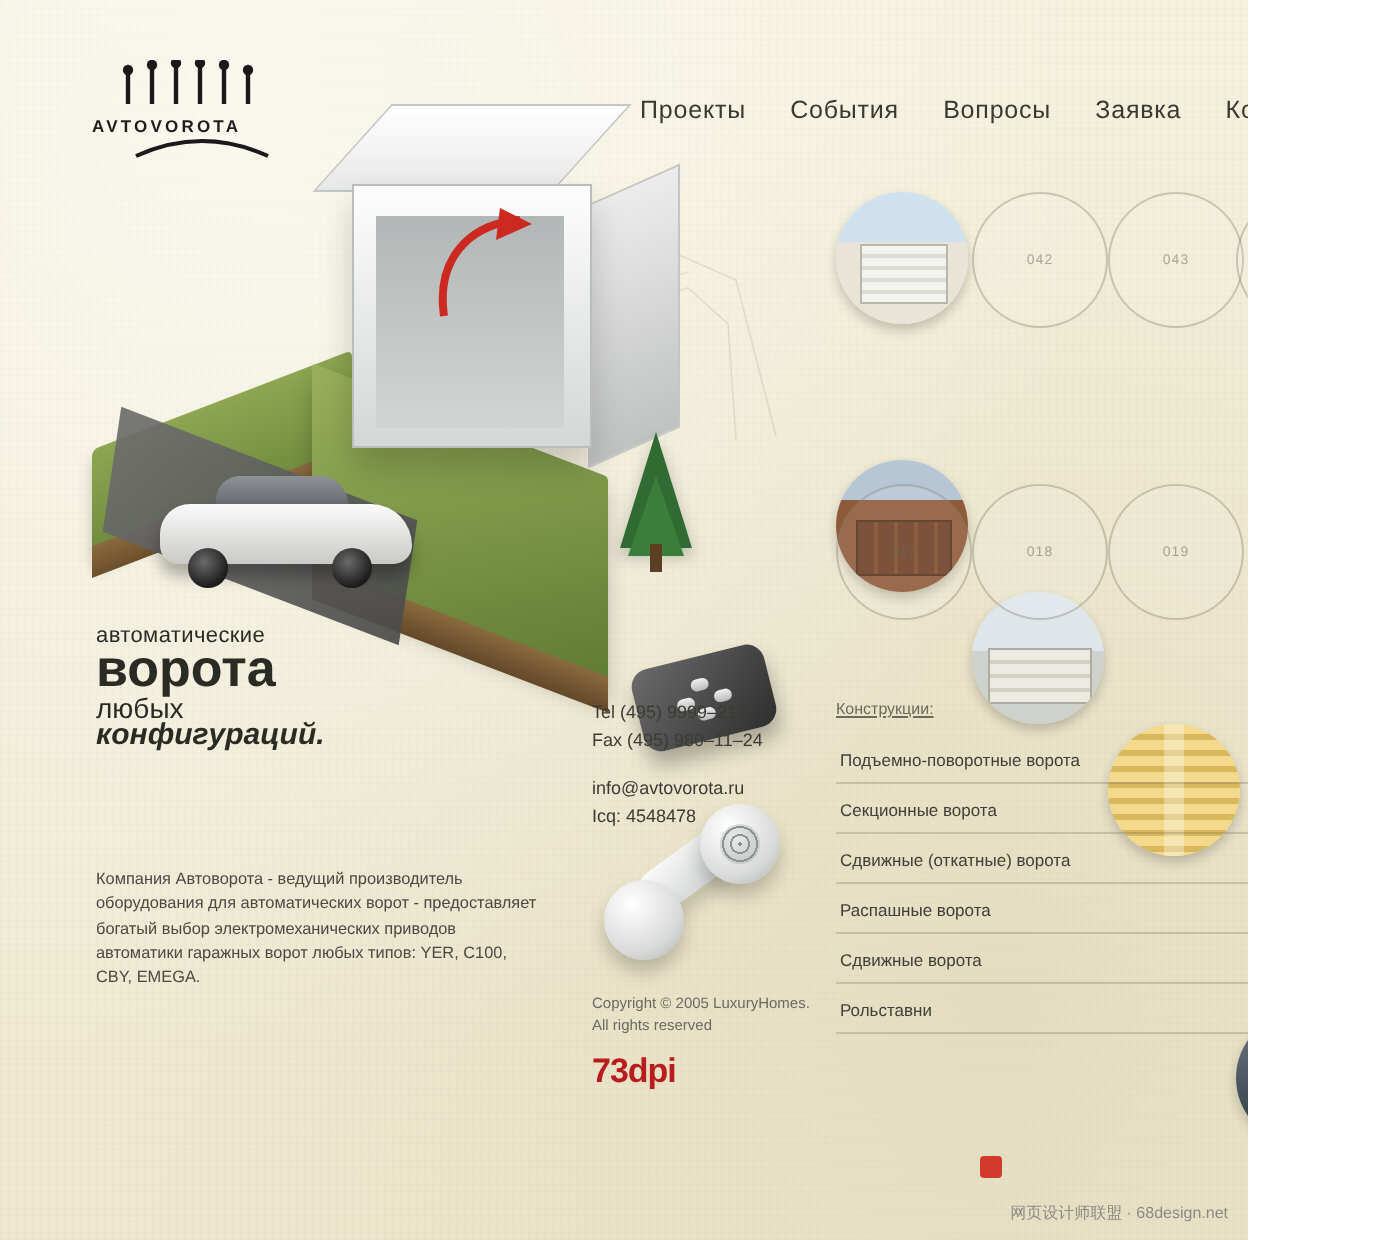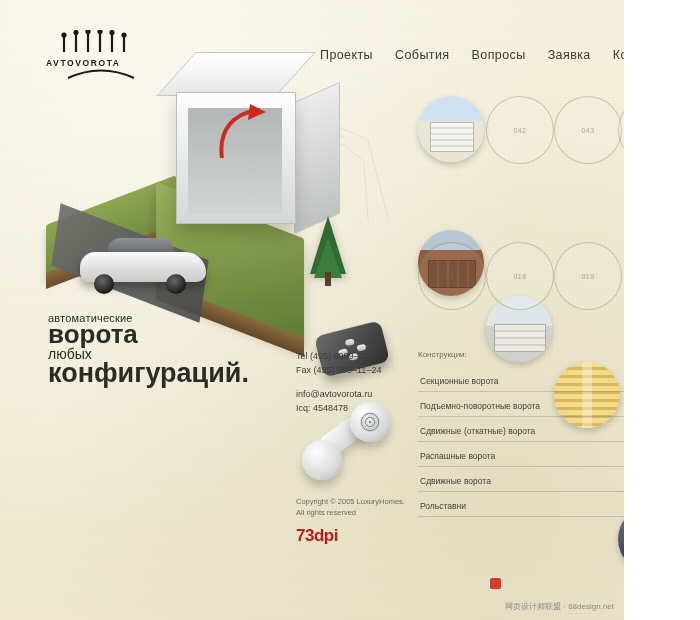--- a/index.html
+++ b/index.html
@@ -277,21 +277,21 @@
   #headline {
     position: absolute;
     left: 48px;
     top: 312px;
     width: 250px;
     color: #2b2b26;
   }
   #headline .l1 { font-size: 11px; letter-spacing: 0.2px; }
   #headline .l2 { font-size: 26px; font-weight: bold; line-height: 0.95; margin-top: -2px; }
   #headline .l3 { font-size: 14px; margin-top: -1px; }
-  #headline .l4 { font-size: 27px; font-weight: bold; line-height: 1.0; margin-top: -2px; }
+  #headline .l4 { font-size: 15px; font-weight: bold; line-height: 1.0; margin-top: -2px; font-style: italic; }
 
   
   #about {
     position: absolute;
     left: 48px;
     top: 434px;
     width: 225px;
     font-size: 8.2px;
     line-height: 1.5;
     color: #4a4a42;
@@ -427,20 +427,21 @@
   #constructions {
     position: absolute;
     left: 418px;
     top: 350px;
     width: 248px;
   }
   #constructions .ctitle {
     font-size: 8px;
     color: #6d6a5c;
     margin-bottom: 8px;
+    text-decoration: underline;
   }
   #constructions ul { list-style: none; margin: 0; padding: 0; }
   #constructions li {
     border-bottom: 1px solid rgba(120,115,95,0.30);
     padding: 3px 0 3px 2px;
   }
   #constructions li a {
     font-size: 8.5px;
     color: #3f3f38;
     text-decoration: none;
@@ -554,20 +555,21 @@
       </div>
     </div>
 
     <div id="headline">
       <div class="l1">автоматические</div>
       <div class="l2">ворота</div>
       <div class="l3">любых</div>
       <div class="l4">конфигураций.</div>
     </div>
 
+    <div id="about">Компания Автоворота - ведущий производитель оборудования для автоматических ворот - предоставляет богатый выбор электромеханических приводов автоматики гаражных ворот любых типов: YER, C100, CBY, EMEGA.</div>
 
     <div id="contacts">
       <div>Tel (495) 9999–212</div>
       <div>Fax (495) 980–11–24</div>
       <div class="grp2">info@avtovorota.ru</div>
       <div>Icq: 4548478</div>
     </div>
 
     <div id="handset">
       <div class="bar"></div>
@@ -606,22 +608,22 @@
         </div>
       <div class="circle empty" style="left:136px;top:146px;">
           <span>019</span>
         </div>
       <div class="circle photo ph-car" style="left:200px;top:146px;"></div>
     </div>
 
     <div id="constructions">
       <div class="ctitle">Конструкции:</div>
       <ul>
+        <li><a href="#">Подъемно-поворотные ворота</a></li>
         <li><a href="#">Секционные ворота</a></li>
-        <li><a href="#">Подъемно-поворотные ворота</a></li>
         <li><a href="#">Сдвижные (откатные) ворота</a></li>
         <li><a href="#">Распашные ворота</a></li>
         <li><a href="#">Сдвижные ворота</a></li>
         <li><a href="#">Рольставни</a></li>
       </ul>
     </div>
 
     <div id="footer-badge">
       <div class="fb-mark"></div>
       <div class="fb-text">网页设计师联盟 · 68design.net</div>

